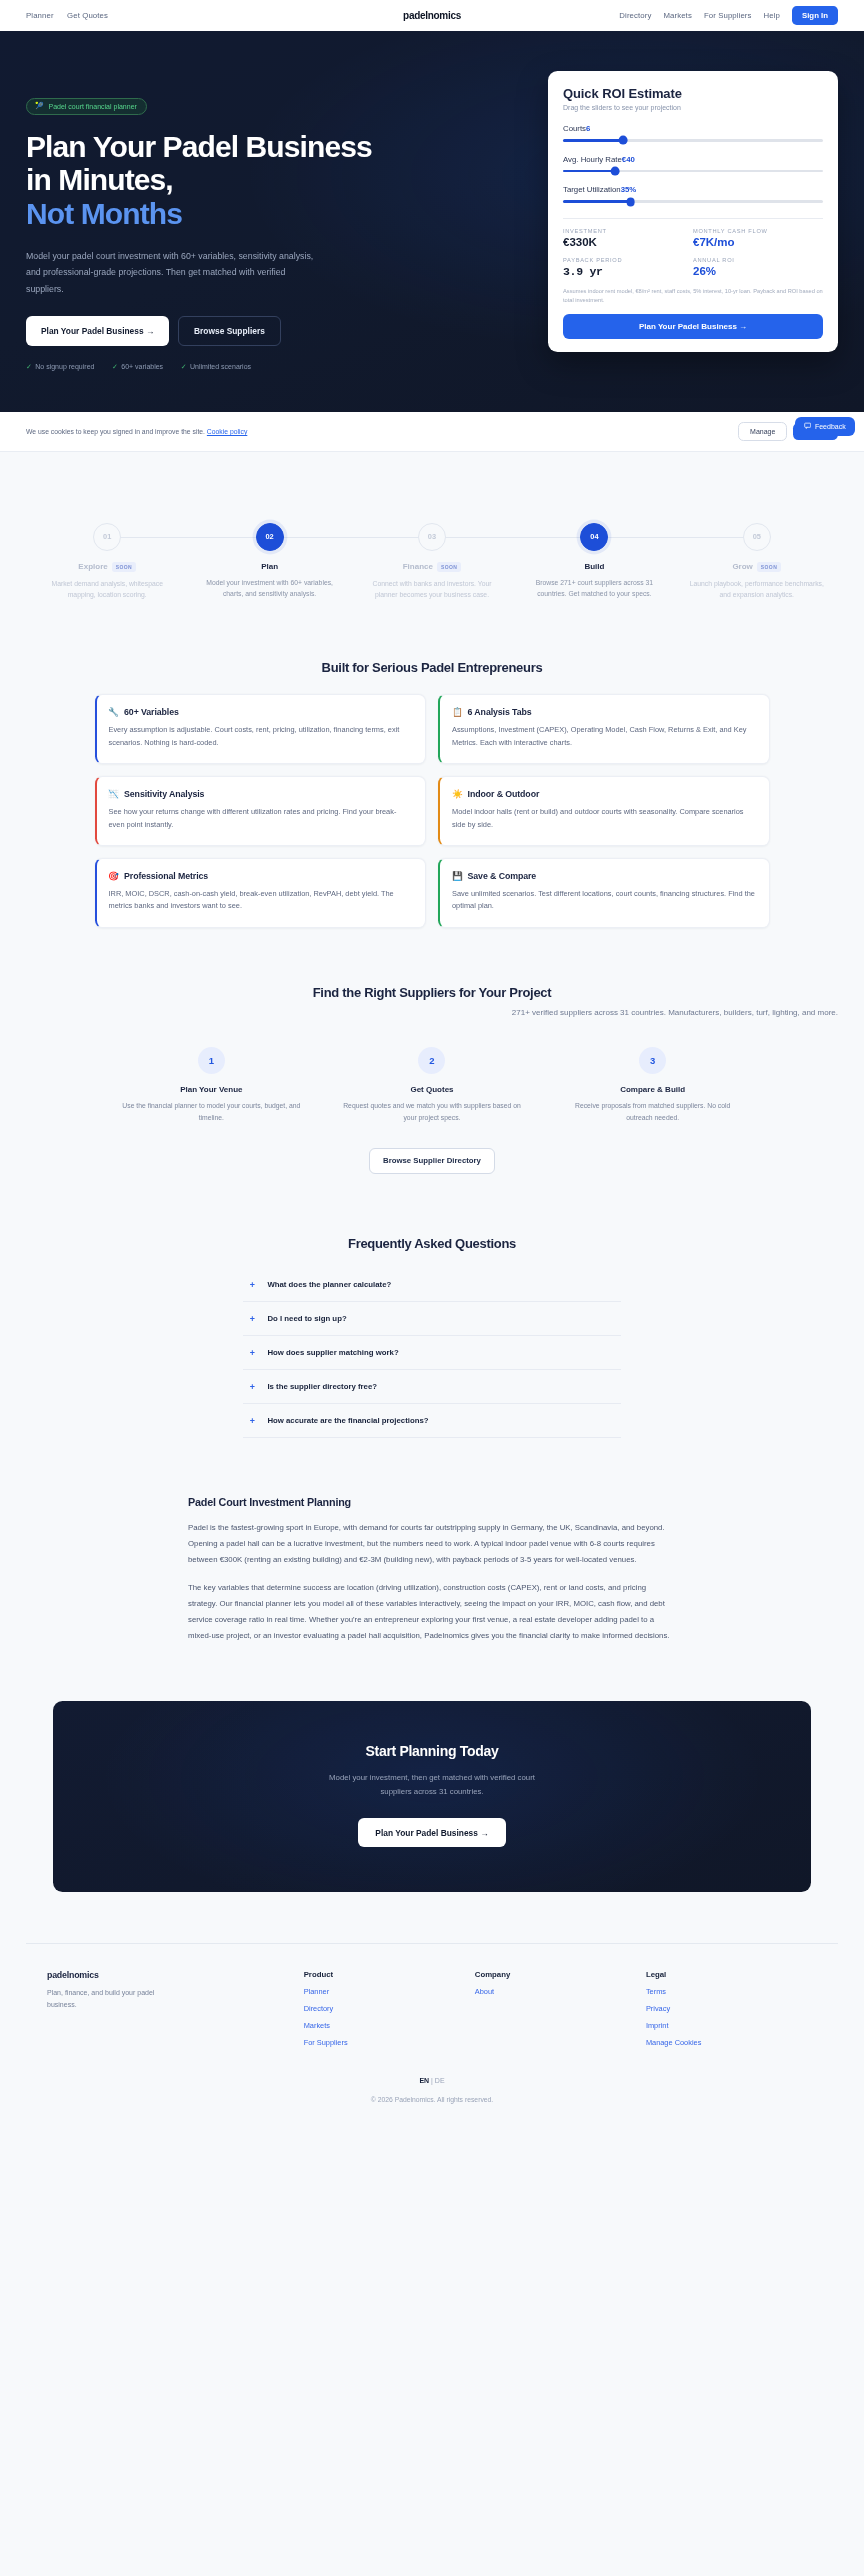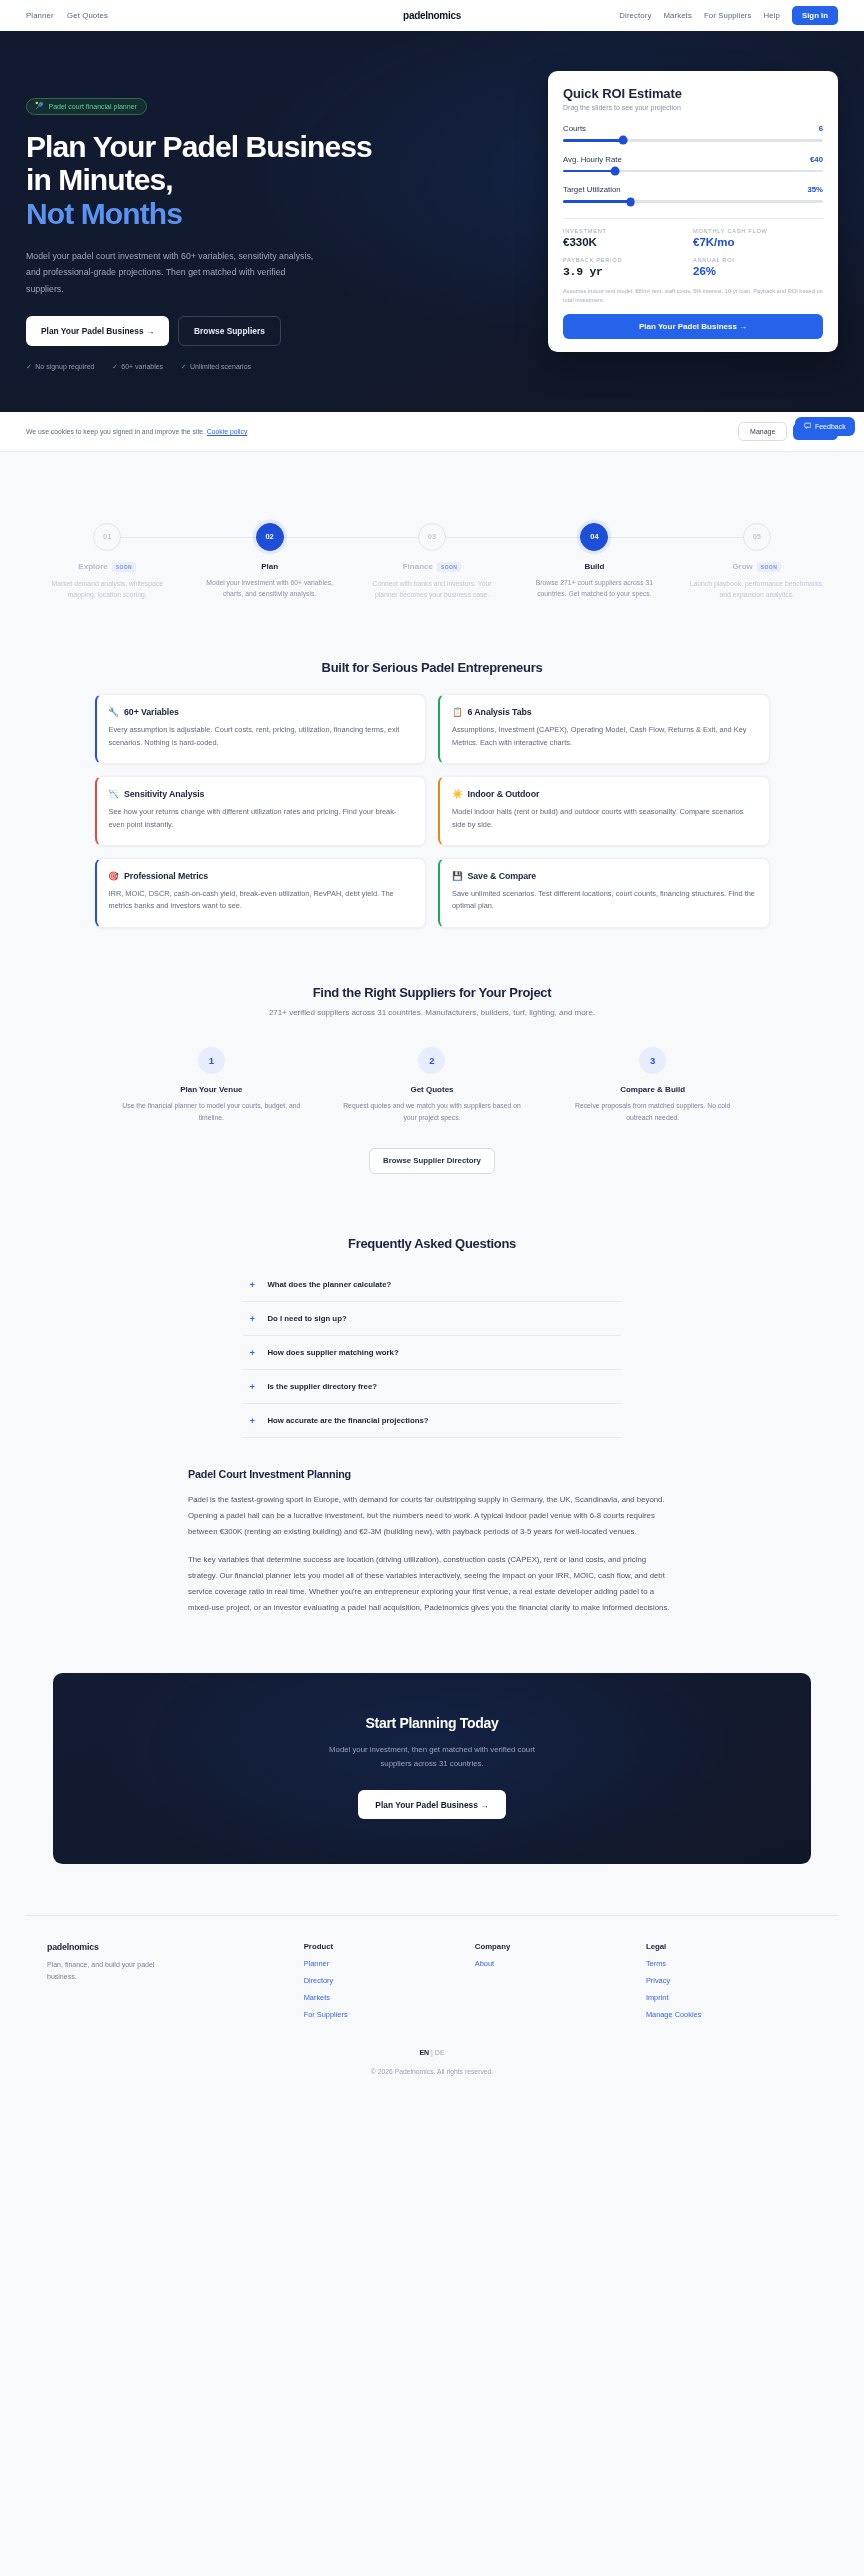--- a/index.html
+++ b/index.html
@@ -131,21 +131,21 @@
     background: #fff;
     border-radius: 9.5px;
     padding: 15px 15px 13.5px 15px;
     box-shadow: 0 12px 31px rgba(0,0,0,.34);
     margin-top: 5.4px;
   }
   .roi-title { font-size: 13px; font-weight: 800; letter-spacing: -0.1px; }
   .roi-sub { font-size: 7px; color: #8793ab; margin-top: 2.7px; }
   .slider-row { margin-top: 13px; }
   .slider-head {
-    display: flex; justify-content: space-between; align-items: baseline;
+    display: flex; align-items: baseline;
   }
   .slider-label { font-size: 7.8px; color: #2b3654; }
   .slider-val { font-size: 7.8px; font-weight: 800; color: #1d4ed8; }
   .track {
     margin-top: 6px;
     height: 2.7px;
     background: #dfe3ea;
     border-radius: 2px;
     position: relative;
   }
@@ -205,21 +205,21 @@
     border-radius: 6px; border: none; cursor: pointer;
     display: flex; align-items: center; gap: 4px;
   }
 
   
   .section { padding: 0 26px; }
   .section-title {
     text-align: center; font-size: 13px; font-weight: 800; letter-spacing: -0.3px;
   }
   .section-sub {
-    text-align: center; font-size: 8px; color: #6f7a92; margin-top: 8px;
+    text-align: right; font-size: 8px; color: #6f7a92; margin-top: 8px;
   }
 
   
   .journey { padding-top: 39px; padding-bottom: 9.5px; }
   .journey-wrap { margin-top: 32px; position: relative; }
   .journey-line {
     position: absolute; left: 11%; right: 11%; top: 14px;
     height: 0.7px; background: #e2e7ef;
   }
   .journey-steps {
@@ -305,21 +305,21 @@
   .faq-item {
     display: flex; align-items: center; gap: 10.8px;
     padding: 11.5px 0 11.5px 6.8px;
     border-bottom: 0.7px solid #e7ebf2;
     cursor: pointer;
   }
   .faq-plus { color: #2f63e8; font-size: 8.8px; font-weight: 600; width: 6.8px; }
   .faq-q { font-size: 7.8px; font-weight: 600; color: #18223b; }
 
   
-  .article { max-width: 540px; margin: 30px auto 0 auto; padding: 0 26px; }
+  .article { max-width: 540px; margin: 58px auto 0 auto; padding: 0 26px; }
   .article h2 { font-size: 10.8px; font-weight: 800; letter-spacing: -0.2px; }
   .article p {
     margin-top: 12px; font-size: 7.8px; line-height: 2.05; color: #4b566f;
   }
 
   
   .cta-wrap { padding: 57px 53px 0 53px; }
   .cta {
     background:
       radial-gradient(473px 203px at 50% 40%, rgba(37,99,235,.12), transparent 70%),

